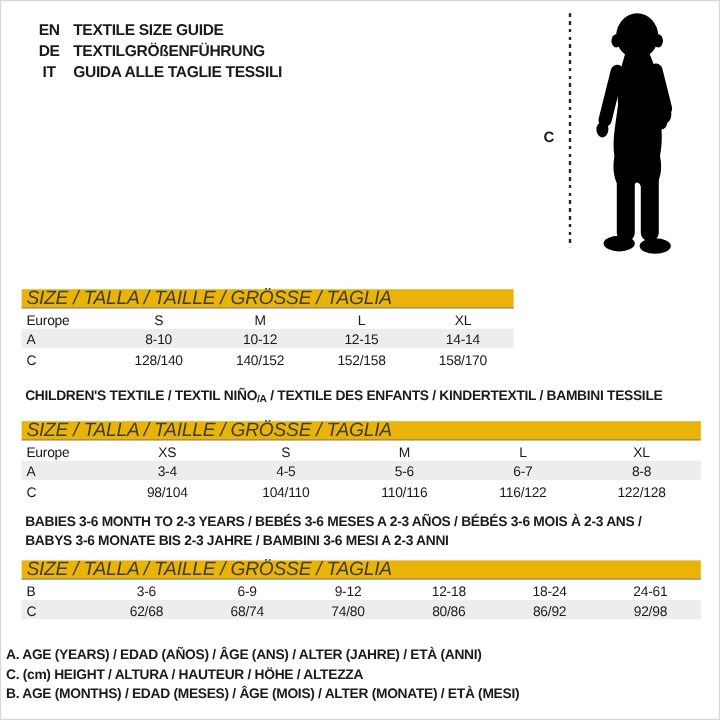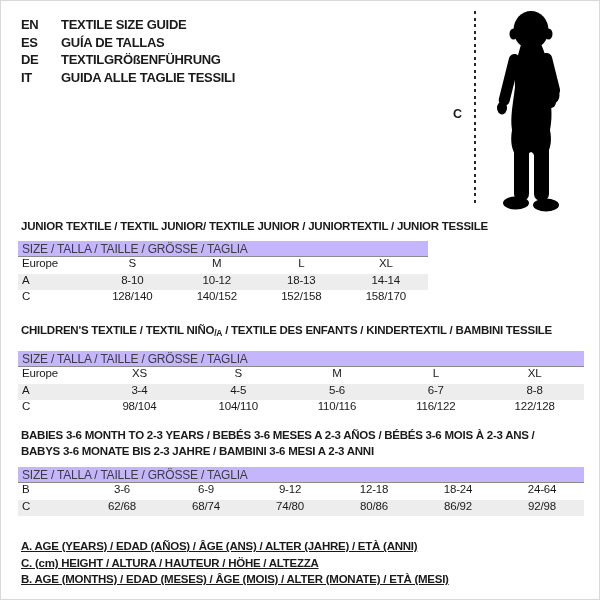--- a/index.html
+++ b/index.html
@@ -9,21 +9,21 @@
     height: 600px;
     box-sizing: border-box;
     background: #ffffff;
     border: 1px solid #d9d9d9;
     font-family: "Liberation Sans", sans-serif;
     color: #1a1a1a;
     overflow: hidden;
   }
 
   
-  .lang-block { position: absolute; left: 20px; top: 15px; }
+  .lang-block { position: absolute; left: 20px; top: 15px; text-align: center; }
   .lang-row {
     display: flex; align-items: center;
     height: 17.5px;
     font-weight: bold; font-size: 13px; letter-spacing: -0.3px;
   }
   .lang-code { width: 40px; flex: 0 0 40px; }
 
   
   .measure-line {
     position: absolute; left: 473px; top: 10px;
@@ -47,57 +47,53 @@
   .t1 { top: 240px; width: 410px; }
   .t2 { top: 350px; width: 566px; }
   .t3 { top: 466px; width: 566px; }
   .t1-title { top: 219px; }
   .t2-title { top: 323px; }
   .t3-title { top: 426px; line-height: 16px; }
 
   .size-band {
     display: flex; align-items: center;
     height: 16px;
-    background: #c4b5fd;
+    background: #eab308;
     border-bottom: 1px solid #8b8b8b;
     color: #3d3d3d;
-    font-size: 12px; letter-spacing: -0.2px;
-    padding-left: 4px; box-sizing: border-box;
+    font-size: 16px; letter-spacing: -0.2px;
+    padding-left: 4px; box-sizing: border-box; font-style: italic;
   }
   .trow {
-    display: flex; align-items: flex-start;
+    display: flex; align-items: flex-end;
     height: 16.5px;
     font-size: 11.5px; letter-spacing: -0.2px;
   }
   .trow.stripe { background: #ededed; }
   .cell-label { flex: 0 0 72px; padding-left: 4px; box-sizing: border-box; }
   .t3 .cell-label { flex: 0 0 62px; }
   .cell { flex: 1 1 0; text-align: center; }
 
   
-  .footnotes { position: absolute; left: 20px; top: 537px; text-decoration: underline; }
+  .footnotes { position: absolute; left: 4px; top: 537px; }
   .footnote {
     font-weight: bold; font-size: 11.5px; letter-spacing: -0.25px;
     height: 16.5px; display: flex; align-items: center;
     white-space: nowrap;
   }
 </style>
 </head>
 <body>
 
 <div class="page">
 
   <div class="lang-block">
     <div class="lang-row">
       <span class="lang-code">EN</span>
       <span class="lang-label">TEXTILE SIZE GUIDE</span>
-    </div>
-    <div class="lang-row">
-      <span class="lang-code">ES</span>
-      <span class="lang-label">GUÍA DE TALLAS</span>
     </div>
     <div class="lang-row">
       <span class="lang-code">DE</span>
       <span class="lang-label">TEXTILGRÖßENFÜHRUNG</span>
     </div>
     <div class="lang-row">
       <span class="lang-code">IT</span>
       <span class="lang-label">GUIDA ALLE TAGLIE TESSILI</span>
     </div>
   </div>
@@ -130,35 +126,34 @@
       <ellipse cx="67" cy="93" rx="5" ry="6"></ellipse>
 
       <rect x="30" y="128" width="15" height="64" rx="7"></rect>
       <rect x="50" y="128" width="15" height="64" rx="7"></rect>
 
       <ellipse cx="32" cy="194" rx="13" ry="6.5"></ellipse>
       <ellipse cx="62" cy="196" rx="13" ry="6.5"></ellipse>
     </g>
   </svg>
 
-  <div class="tbl-title t1-title">JUNIOR TEXTILE / TEXTIL JUNIOR/ TEXTILE JUNIOR / JUNIORTEXTIL / JUNIOR TESSILE</div>
   <div class="tbl t1">
     <div class="size-band">SIZE / TALLA / TAILLE / GRÖSSE / TAGLIA</div>
     <div class="trow">
       <span class="cell-label">Europe</span>
       <span class="cell">S</span>
       <span class="cell">M</span>
       <span class="cell">L</span>
       <span class="cell">XL</span>
     </div>
     <div class="trow stripe">
       <span class="cell-label">A</span>
       <span class="cell">8-10</span>
       <span class="cell">10-12</span>
-      <span class="cell">18-13</span>
+      <span class="cell">12-15</span>
       <span class="cell">14-14</span>
     </div>
     <div class="trow">
       <span class="cell-label">C</span>
       <span class="cell">128/140</span>
       <span class="cell">140/152</span>
       <span class="cell">152/158</span>
       <span class="cell">158/170</span>
     </div>
   </div>
@@ -200,21 +195,21 @@
   </div>
   <div class="tbl t3">
     <div class="size-band">SIZE / TALLA / TAILLE / GRÖSSE / TAGLIA</div>
     <div class="trow">
       <span class="cell-label">B</span>
       <span class="cell">3-6</span>
       <span class="cell">6-9</span>
       <span class="cell">9-12</span>
       <span class="cell">12-18</span>
       <span class="cell">18-24</span>
-      <span class="cell">24-64</span>
+      <span class="cell">24-61</span>
     </div>
     <div class="trow stripe">
       <span class="cell-label">C</span>
       <span class="cell">62/68</span>
       <span class="cell">68/74</span>
       <span class="cell">74/80</span>
       <span class="cell">80/86</span>
       <span class="cell">86/92</span>
       <span class="cell">92/98</span>
     </div>

